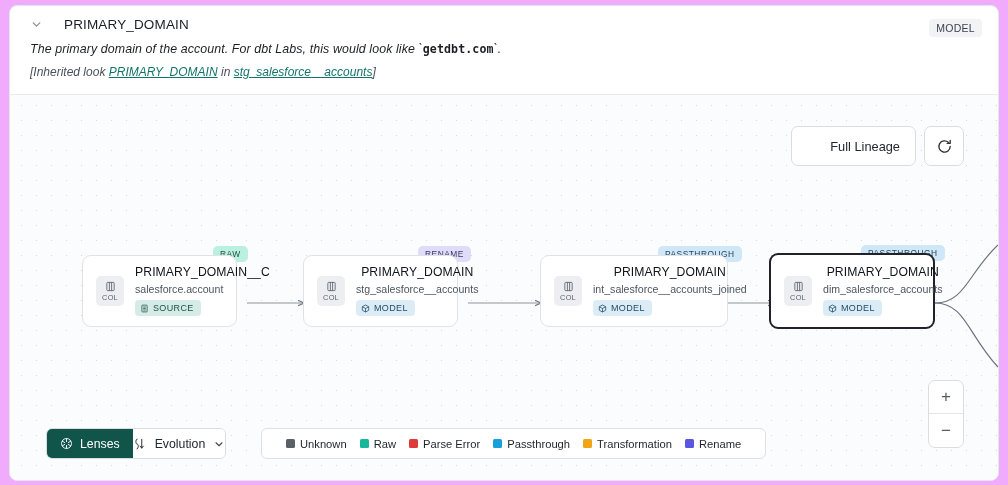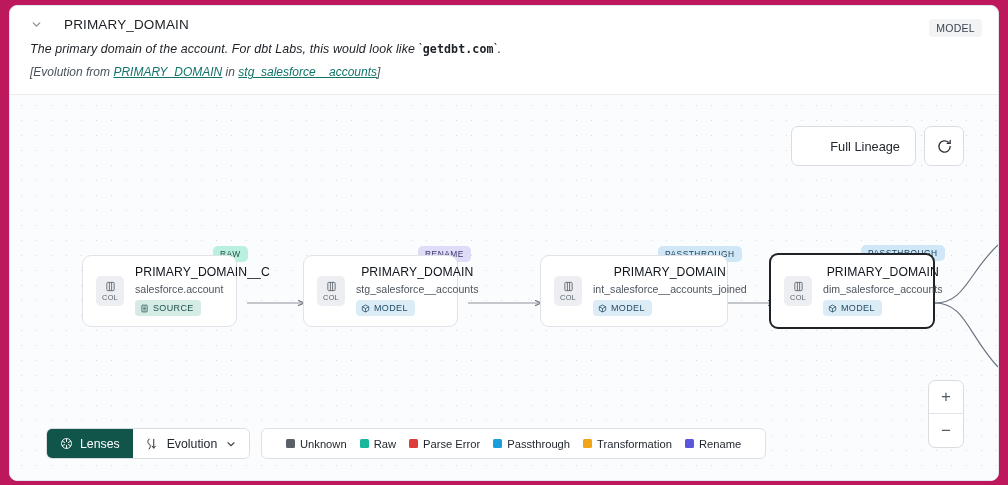--- a/index.html
+++ b/index.html
@@ -5,21 +5,21 @@
   * { box-sizing: border-box; }
   html, body {
     margin: 0; padding: 0;
     background: #ffffff;
     font-family: "Liberation Sans", sans-serif;
   }
   #app {
     position: relative;
     width: 1008px; height: 485px;
     overflow: hidden;
-    background: #be185d;
+    background: #f0abfc;
   }
 
   
   .panel {
     position: absolute;
     left: 9px; top: 5px;
     width: 990px; height: 476px;
     background: #ffffff;
     border: 1px solid #e3e6ea;
     border-radius: 8px;
@@ -161,21 +161,21 @@
     border: 1px solid #d9dde2; background: #fff;
   }
   .lenses-btn {
     display: flex; align-items: center; gap: 7px;
     background: #10544a; color: #fff;
     padding: 0 13px; font-size: 12.3px; cursor: pointer;
   }
   .evo-btn {
     display: flex; align-items: center; gap: 8px;
     background: #fff; color: #222930;
-    padding: 0 12px; font-size: 12.3px; cursor: pointer;
+    padding: 0 0; font-size: 12.3px; cursor: pointer;
   }
   .legend {
     position: absolute; left: 251px; top: 333px;
     height: 31px;
     display: flex; align-items: center; gap: 13px;
     padding: 0 24px;
     background: #fff; border: 1px solid #dde1e6; border-radius: 6px;
   }
   .lg { display: flex; align-items: center; gap: 5px; font-size: 11.2px; color: #1e242b; cursor: pointer; }
   .sw { width: 9px; height: 9px; border-radius: 1.5px; display: block; }
@@ -193,21 +193,21 @@
             <polyline points="6 9 12 15 18 9"></polyline>
           </svg>
         </span>
         <span class="col-title">PRIMARY_DOMAIN</span>
       </div>
 
       <div class="type-badge">MODEL</div>
 
       <div class="desc"><span>The primary domain of the account. For dbt Labs, this would look like `</span><span class="code">getdbt.com</span><span>`.</span></div>
 
-      <div class="inherit"><span>[Evolution from </span><a>PRIMARY_DOMAIN</a><span> in </span><a>stg_salesforce__accounts</a><span>]</span></div>
+      <div class="inherit"><span>[Inherited look </span><a>PRIMARY_DOMAIN</a><span> in </span><a>stg_salesforce__accounts</a><span>]</span></div>
     </div>
 
     <div class="canvas">
 
       <svg class="edges">
         <defs>
           <marker id="arr" markerWidth="7" markerHeight="7" refX="6" refY="3.2" orient="auto" markerUnits="userSpaceOnUse">
             <path d="M0,0.5 L6.4,3.2 L0,5.9" fill="none" stroke="#6c7480" stroke-width="1.1"></path>
           </marker>
         </defs>

